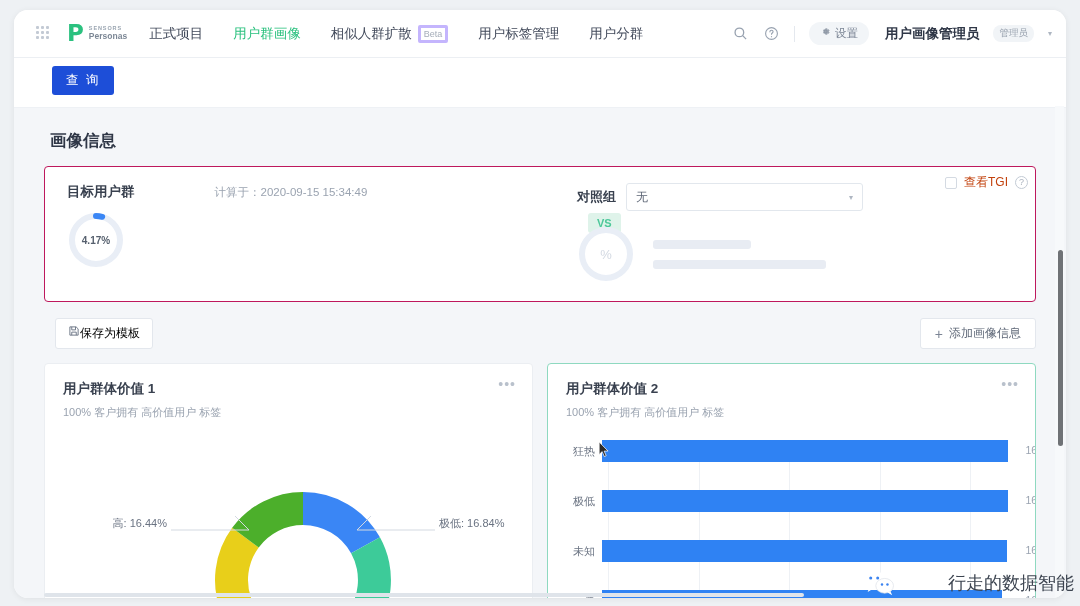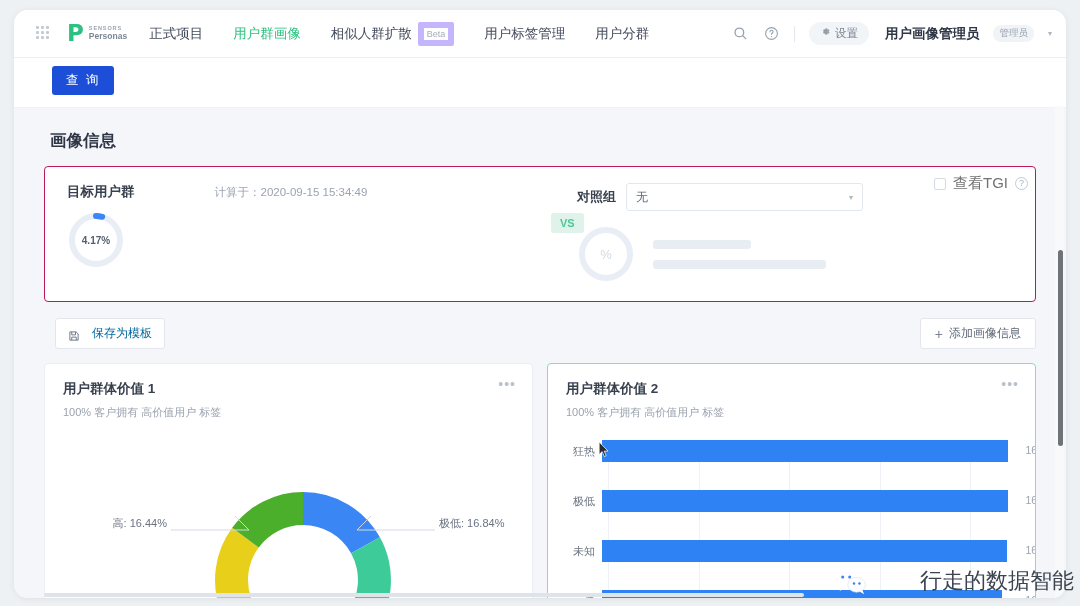--- a/index.html
+++ b/index.html
@@ -52,21 +52,21 @@
     font-size: 8.5px; color: #7c8795; display: block; font-weight: bold;
   }
   .nav-items { display: flex; align-items: center; gap: 30px; }
   .nav-item {
     font-size: 13.5px; color: #41495a; white-space: nowrap;
     cursor: pointer; display: flex; align-items: center; gap: 6px;
   }
   .nav-item.active { color: #2bc17f; }
   .beta-tag {
     font-size: 9px; color: #a5adb9;
-    border: 6px solid #c4b5fd; border-radius: 2px;
+    border: 3px solid #c4b5fd; border-radius: 2px;
     padding: 0px 3px; line-height: 12px;
   }
   .nav-right {
     margin-left: auto; display: flex; align-items: center; gap: 14px;
   }
   .icon-btn {
     width: 17px; height: 17px; cursor: pointer;
     color: #98a2b0; display:flex; align-items:center; justify-content:center;
   }
   .nav-divider { width: 1px; height: 16px; background: #e4e8ee; }
@@ -111,21 +111,21 @@
     padding: 22px 0 0 36px;
   }
   .tgi-row {
     position: absolute; right: 38px; top: 116px;
     display: flex; align-items: center; gap: 7px;
   }
   .checkbox {
     width: 12px; height: 12px; border: 1px solid #d4dae2;
     border-radius: 2px; background: #fff; cursor: pointer;
   }
-  .tgi-label { font-size: 15px; color: #737373; cursor: pointer; }
+  .tgi-label { font-size: 12px; color: #c2410c; cursor: pointer; }
   .help-circle {
     width: 13px; height: 13px; border: 1px solid #c2cad4; border-radius: 50%;
     color: #aab2be; font-size: 9px; line-height: 11px; text-align: center;
     cursor: pointer;
   }
 
   
   .card {
     background: #fff;
     border: 1px solid #be185d;
@@ -150,21 +150,21 @@
     position: absolute; left: 0; top: 0; width: 58px; height: 58px;
     display: flex; align-items: center; justify-content: center;
     font-size: 10px; color: #56606e; font-weight: bold;
   }
   .big-num {
     font-size: 25px; color: #2b3240; font-weight: bold; letter-spacing: -0.3px;
   }
   .big-unit { font-size: 11px; color: #8a93a0; font-weight: normal; margin-left: 5px; }
   .sub-line { font-size: 11.5px; color: #8d96a3; margin-top: 5px; }
   .vs-badge {
-    position: absolute; left: 484px; top: 30px;
+    position: absolute; left: 521px; top: 30px;
     background: #dff3ea; color: #4cc79a;
     font-size: 11px; font-weight: bold;
     border-radius: 3px; padding: 4px 9px;
   }
   .ctrl-row { display: flex; align-items: center; gap: 10px; }
   .ctrl-label { font-size: 13px; color: #39414f; font-weight: bold; }
   .select-box {
     width: 237px; height: 28px;
     border: 1px solid #e2e7ed; border-radius: 3px;
     background: #fff; display: flex; align-items: center;
@@ -186,22 +186,22 @@
   .toolbar {
     display: flex; align-items: center;
     margin: 16px 30px 0 30px;
   }
   .btn-green-sm {
     display: inline-flex; align-items: center; gap: 6px;
     background: #3ecf8e; color: #fff; font-size: 12px;
     border: none; border-radius: 3px; padding: 6px 12px; cursor: pointer;
   }
   .btn-white {
-    display: inline-flex; align-items: flex-end; gap: 12px;
-    background: #fff; color: #0369a1; font-size: 12px;
+    display: inline-flex; align-items: flex-start; gap: 0;
+    background: #fff; color: #000000; font-size: 12px;
     border: 1px solid #e3e7ed; border-radius: 3px;
     padding: 6px 12px; margin-left: 11px; cursor: pointer;
   }
   .btn-add {
     margin-left: auto;
     display: inline-flex; align-items: center; gap: 6px;
     background: #fff; color: #5f6878; font-size: 12px;
     border: 1px solid #e3e7ed; border-radius: 3px;
     padding: 6px 14px; cursor: pointer;
   }
@@ -281,21 +281,21 @@
     width: 11px; height: 16px; pointer-events: none; z-index: 40;
   }
 
   
   .watermark {
     position: absolute; right: 6px; bottom: 10px;
     display: flex; align-items: center; gap: 9px;
     z-index: 50;
   }
   .wm-text {
-    font-size: 22px; color: #3c4450;
+    font-size: 18px; color: #3c4450;
     font-family: "DejaVu Sans", sans-serif;
     margin-left: 44px;
   }
   .wm-logo { width: 32px; height: 27px; }
 </style>
 </head>
 <body>
 
 <div class="app-window">
 

